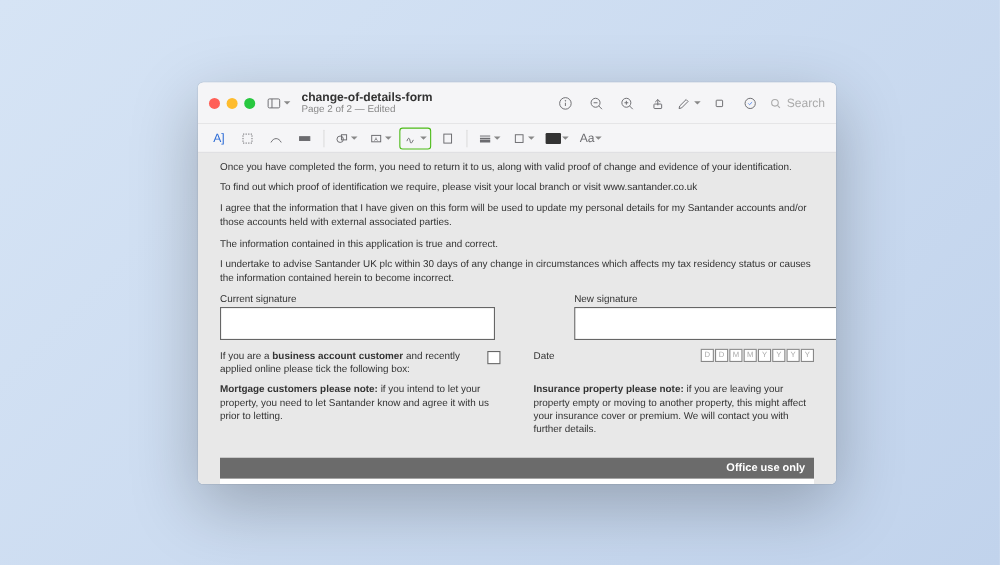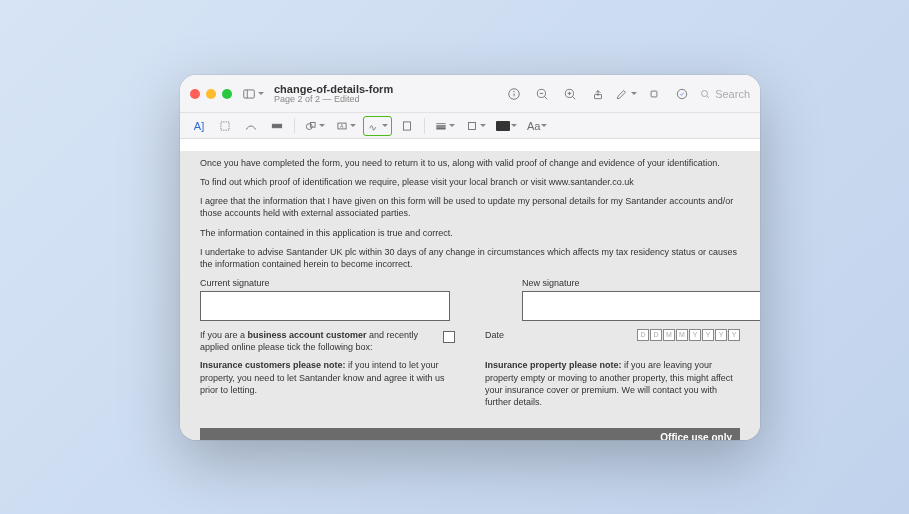--- a/index.html
+++ b/index.html
@@ -8,21 +8,21 @@
     background: linear-gradient(135deg, #d6e4f5 0%, #c1d3ec 100%);
     font-family: -apple-system, "Helvetica Neue", Arial, sans-serif;
     overflow: hidden;
     position: relative;
   }
   .window {
     position: absolute;
     left: 180px; top: 75px;
     width: 580px; height: 365px;
     background: #fff;
-    border-radius: 16px;
+    border-radius: 5px;
     box-shadow: 0 20px 60px rgba(0,0,0,0.25), 0 0 0 1px rgba(0,0,0,0.05);
     display: flex; flex-direction: column;
     overflow: hidden;
   }
   .titlebar {
     height: 38px;
     background: #f5f5f7;
     border-bottom: 1px solid #e1e1e3;
     display: flex; align-items: center;
     padding: 0 10px;
@@ -60,21 +60,20 @@
   }
   .tool.drop::after{content:"";border:3px solid transparent;border-top-color:#888;margin-left:1px;margin-top:2px;}
   .tool.hl{border:1.5px solid #4cbb17;border-radius:3px;}
   .tool.sep{width:1px;min-width:1px;height:16px;background:#ddd;padding:0;margin:0 2px;}
   .color-swatch{width:14px;height:10px;background:#333;border-radius:1px;}
   .doc-area {
     flex:1;
     overflow-y:auto;
     background:#fff;
     position:relative;
-    margin-top:12px;
   }
   .doc-area::-webkit-scrollbar{width:10px;}
   .doc-area::-webkit-scrollbar-thumb{background:#c8c8cc;border-radius:5px;border:2px solid #fff;}
   .page {
     background:#e8e8e8;
     margin: 0;
     padding: 6px 20px 0 20px;
     font-size: 9px;
     color:#333;
     line-height:1.35;
@@ -273,21 +272,21 @@
                 <div class="db">Y</div>
                 <div class="db">Y</div>
                 <div class="db">Y</div>
               </div>
           </div>
         </div>
       </div>
 
       <div class="notes-row">
         <div class="col">
-          <span class="b">Insurance customers please note:</span><span> if you intend to let your property, you need to let Santander know and agree it with us prior to letting.</span>
+          <span class="b">Mortgage customers please note:</span><span> if you intend to let your property, you need to let Santander know and agree it with us prior to letting.</span>
         </div>
         <div class="col">
           <span class="b">Insurance property please note:</span><span> if you are leaving your property empty or moving to another property, this might affect your insurance cover or premium. We will contact you with further details.</span>
         </div>
       </div>
 
       <div class="white-section">
         <div class="office-header">Office use only</div>
         <div class="office-body">
           

